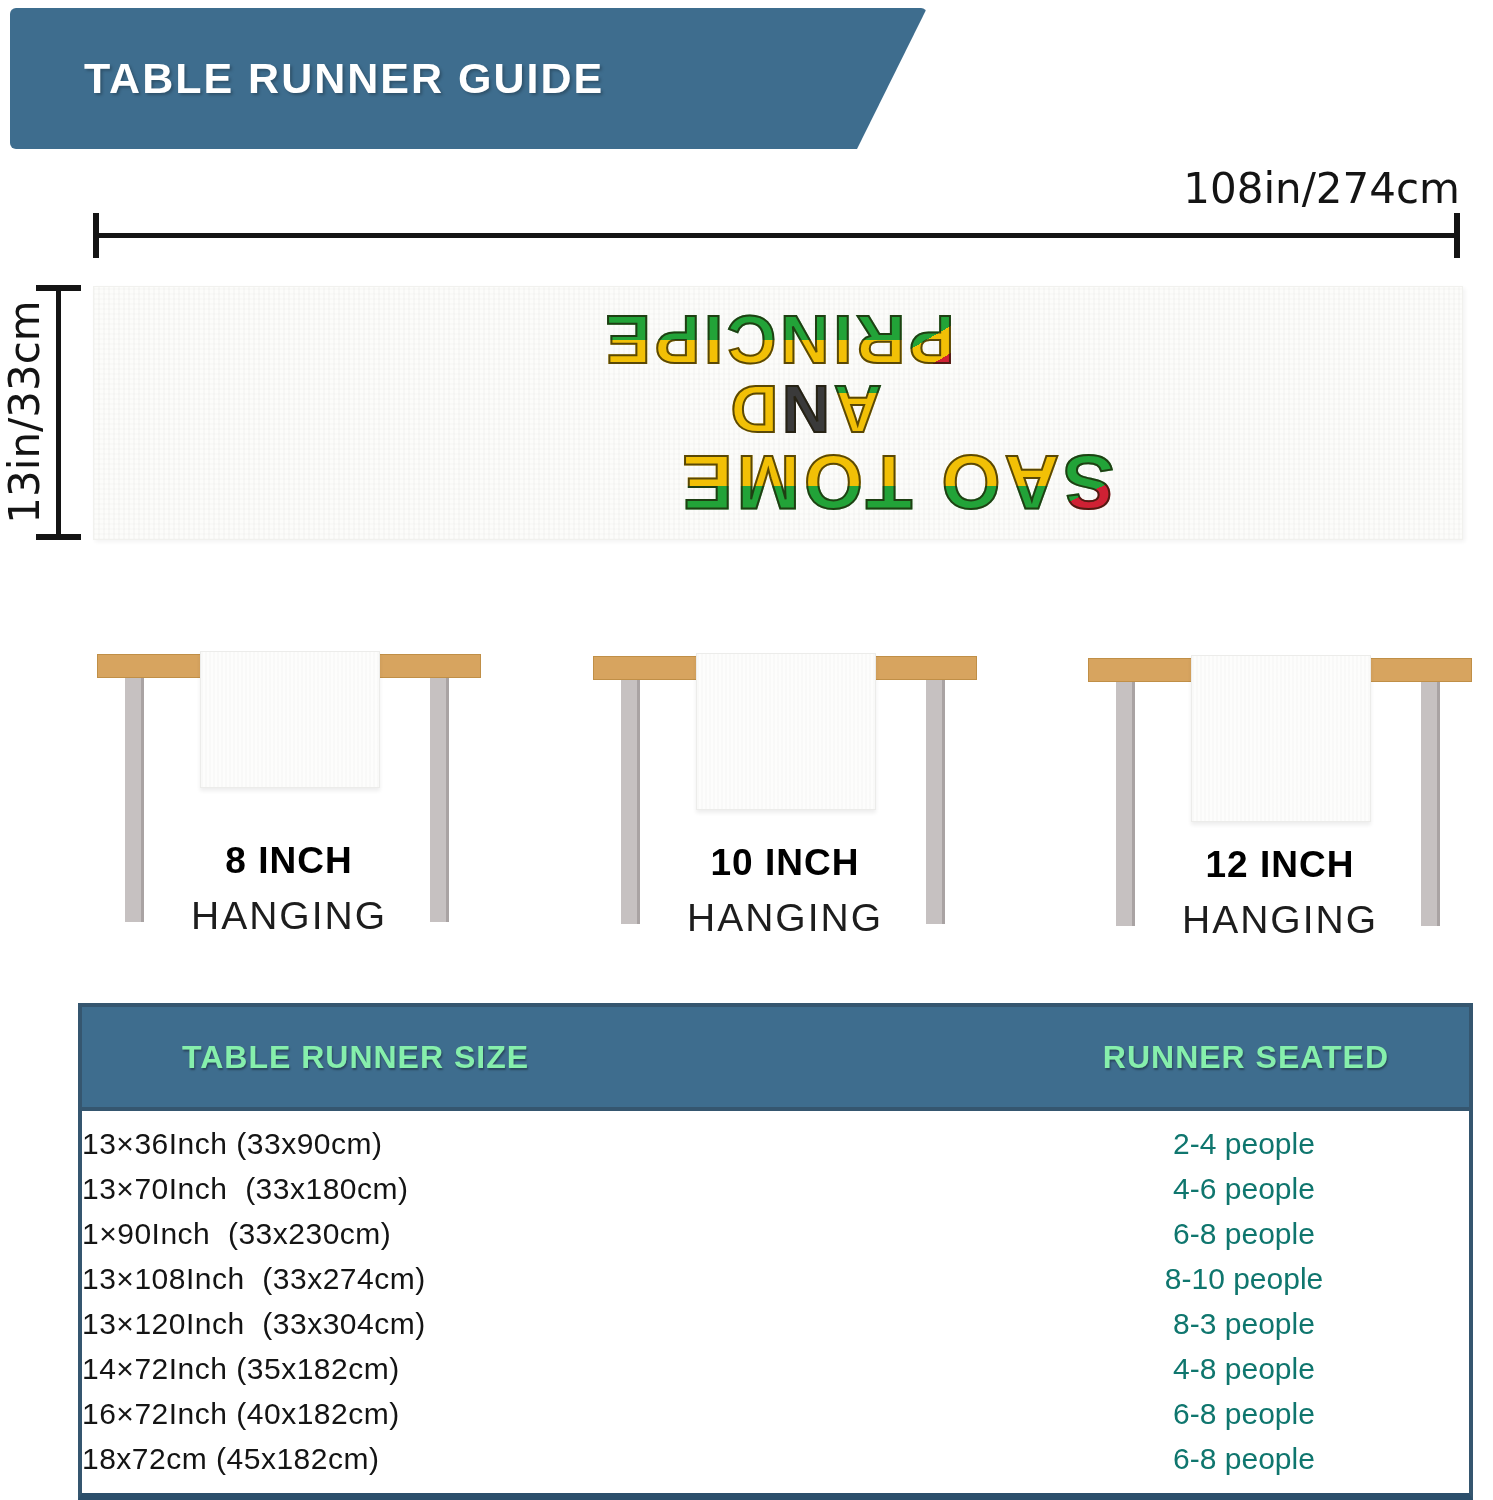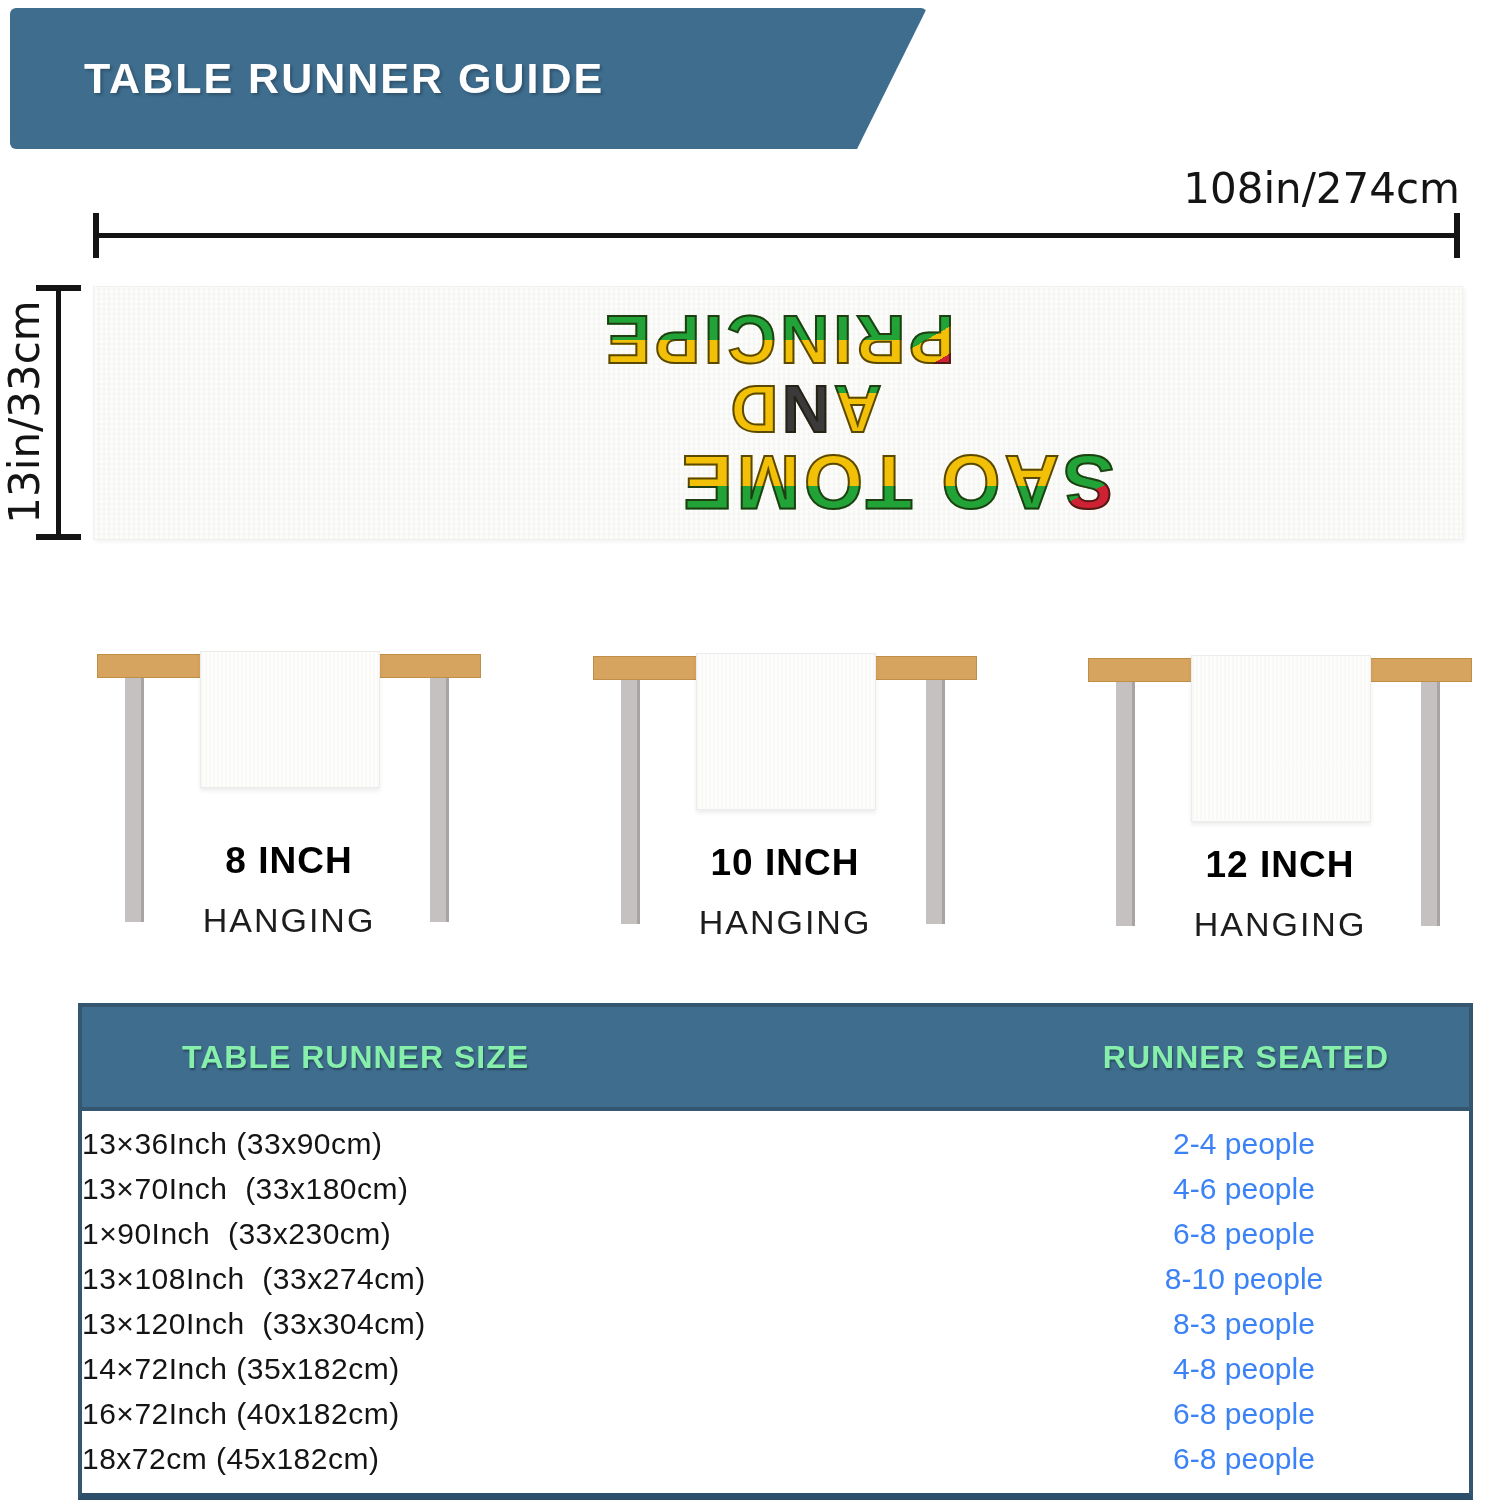--- a/index.html
+++ b/index.html
@@ -63,34 +63,34 @@
   .cloth{position:absolute;left:103px;top:-3px;width:178px;
          background:
            repeating-linear-gradient(90deg,rgba(0,0,0,0.015) 0 2px,transparent 2px 4px),
            #fdfdfc;
          border:1px solid #ececea;box-shadow:0 3px 4px rgba(0,0,0,0.07);}
   #tfig1 .cloth{height:135px;}
   #tfig2 .cloth{height:155px;}
   #tfig3 .cloth{height:165px;}
   .fig-label{position:absolute;left:42px;top:186px;width:300px;text-align:center;}
   .fig-inches{font-size:37px;font-weight:700;color:#000000;letter-spacing:1px;}
-  .fig-hanging{font-size:34px;font-weight:400;color:#1d1d1d;letter-spacing:2px;margin-top:19px;}
+  .fig-hanging{font-size:39px;font-weight:400;color:#1d1d1d;letter-spacing:2px;margin-top:12px;}
 
   
   .size-table{position:absolute;left:78px;top:1003px;width:1395px;background:#ffffff;
           border:4px solid #35566f;border-bottom:7px solid #2c4f6b;box-shadow:0 5px 0 #b5cddd;
           box-sizing:border-box;}
   .st-header{height:100px;background:#3e6d8e;border-bottom:4px solid #35566f;
           display:flex;align-items:center;justify-content:space-between;padding:0 80px 0 100px;}
   .st-header span{font-size:32px;font-weight:800;color:#86efac;letter-spacing:1px;
           text-shadow:1px 2px 2px rgba(0,0,0,0.35);white-space:nowrap;}
   .st-body{padding:10px 0 12px;}
   .st-row{height:45px;display:flex;align-items:center;}
   .cell-size{flex:1;font-size:30px;color:#141414;white-space:pre;letter-spacing:0.5px;}
-  .cell-persons{width:360px;margin-right:45px;text-align:center;font-size:30px;color:#3b82f6;}
+  .cell-persons{width:360px;margin-right:45px;text-align:center;font-size:30px;color:#0f766e;}
 </style>
 </head>
 <body>
 
 <div class="canvas">
 
   <div class="banner">
     <div class="banner-text">TABLE RUNNER GUIDE</div>
   </div>
 

